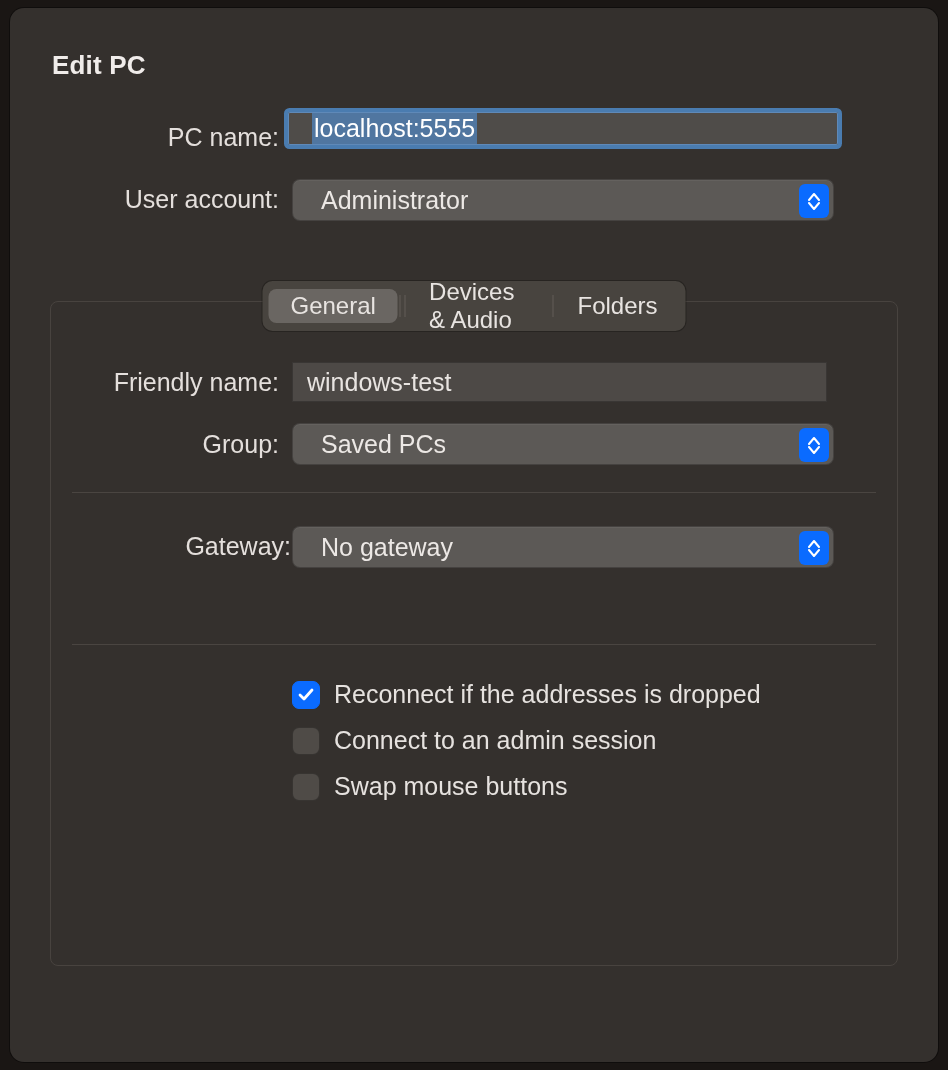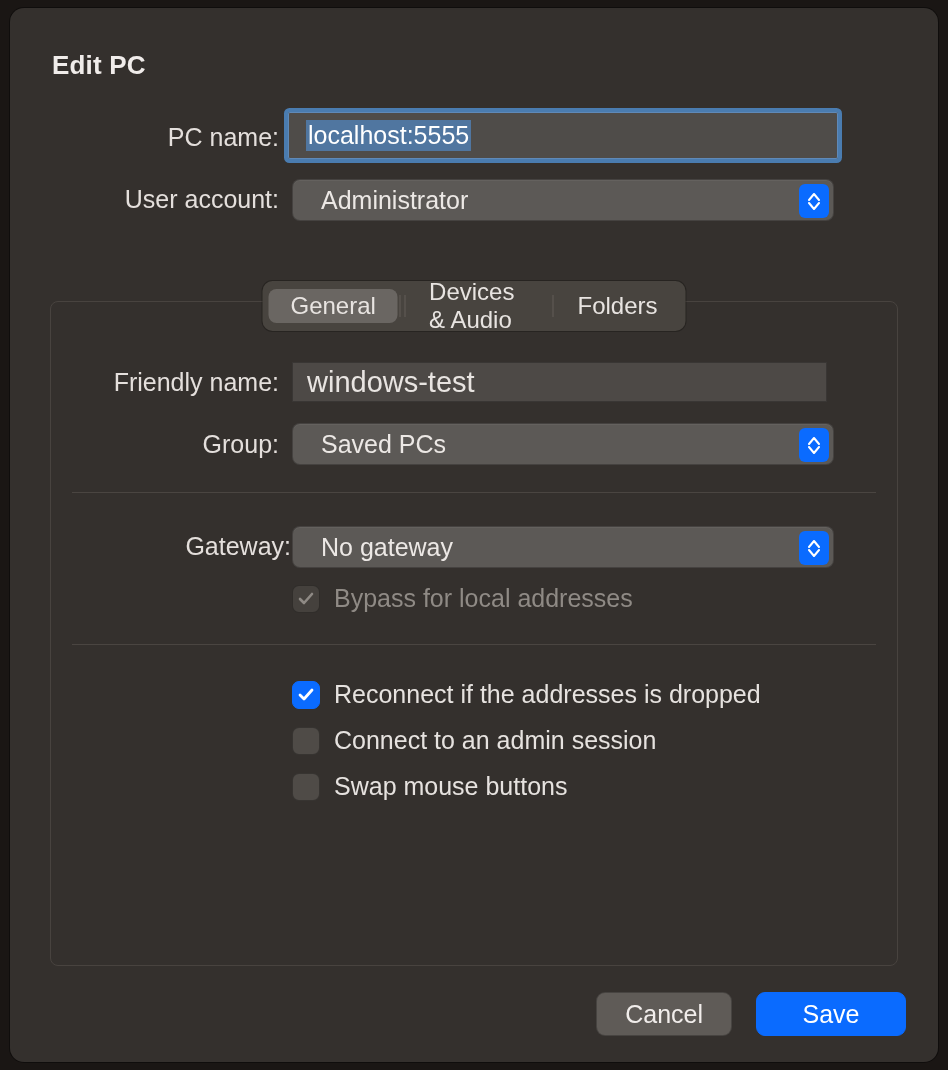--- a/index.html
+++ b/index.html
@@ -34,25 +34,25 @@
     color: #e4dfdc;
     text-align: right;
   }
   .label.pc    { left: 0; width: 269px; top: 115px; }
   .label.user  { left: 0; width: 269px; top: 177px; }
 
   
   .input-focus {
     position: absolute;
     left: 278px; top: 104px;
-    width: 550px; height: 47px;
+    width: 550px; height: 33px;
     border-radius: 2px;
     box-shadow: 0 0 0 4px #4a7cb0, inset 0 0 0 1px #5f89b8;
     background: #4f4c49;
-    padding: 0 18px;
+    padding: 0 24px;
     display: flex;
     align-items: center;
   }
   .input-focus span.selected {
     background: #5076a0;
     color: #ffffff;
     font-size: 25px;
     padding: 1px 2px;
   }
 
@@ -126,21 +126,21 @@
 
   .plain-input {
     position: absolute;
     left: 282px; top: 354px;
     width: 535px; height: 40px;
     background: #4d4946;
     border-radius: 0px;
     border: 1px solid rgba(0,0,0,0.25);
     padding-left: 14px;
     display: flex; align-items: center;
-    font-size: 29px;
+    font-size: 25px;
     color: #e8e4e1;
   }
 
   .select.group   { top: 415px; }
   .select.gateway { top: 518px; }
 
   .hr {
     position: absolute;
     left: 62px; width: 804px; height: 1px;
     background: #4a4541;
@@ -254,28 +254,20 @@
     <div class="stepper">
       <svg width="12" height="8" viewBox="0 0 12 8">
           <path d="M1 7 L6 1 L11 7" fill="none" stroke="#fff" stroke-width="2" stroke-linecap="round" stroke-linejoin="round"></path>
         </svg>
       <svg width="12" height="8" viewBox="0 0 12 8">
           <path d="M1 1 L6 7 L11 1" fill="none" stroke="#fff" stroke-width="2" stroke-linecap="round" stroke-linejoin="round"></path>
         </svg>
     </div>
   </div>
 
-  <div class="cb-row bypass">
-    <div class="cb disabled">
-      <svg width="16" height="14" viewBox="0 0 16 14">
-          <path d="M2 7 L6 11 L14 2" fill="none" stroke="#8f8a85" stroke-width="2.6" stroke-linecap="round" stroke-linejoin="round"></path>
-        </svg>
-    </div>
-    <span>Bypass for local addresses</span>
-  </div>
 
   <div class="hr two"></div>
 
   <div class="cb-row reconn">
     <div class="cb checked-blue">
       <svg width="16" height="14" viewBox="0 0 16 14">
           <path d="M2 7 L6 11 L14 2" fill="none" stroke="#ffffff" stroke-width="2.8" stroke-linecap="round" stroke-linejoin="round"></path>
         </svg>
     </div>
     <span>Reconnect if the addresses is dropped</span>
@@ -284,18 +276,14 @@
   <div class="cb-row swap">
     <div class="cb"></div>
     <span>Swap mouse buttons</span>
   </div>
 
   <div class="cb-row admin">
     <div class="cb"></div>
     <span>Connect to an admin session</span>
   </div>
 
-  <div class="footer">
-    <div class="btn cancel">Cancel</div>
-    <div class="btn save">Save</div>
-  </div>
 
 </div>
 
 </body></html>

